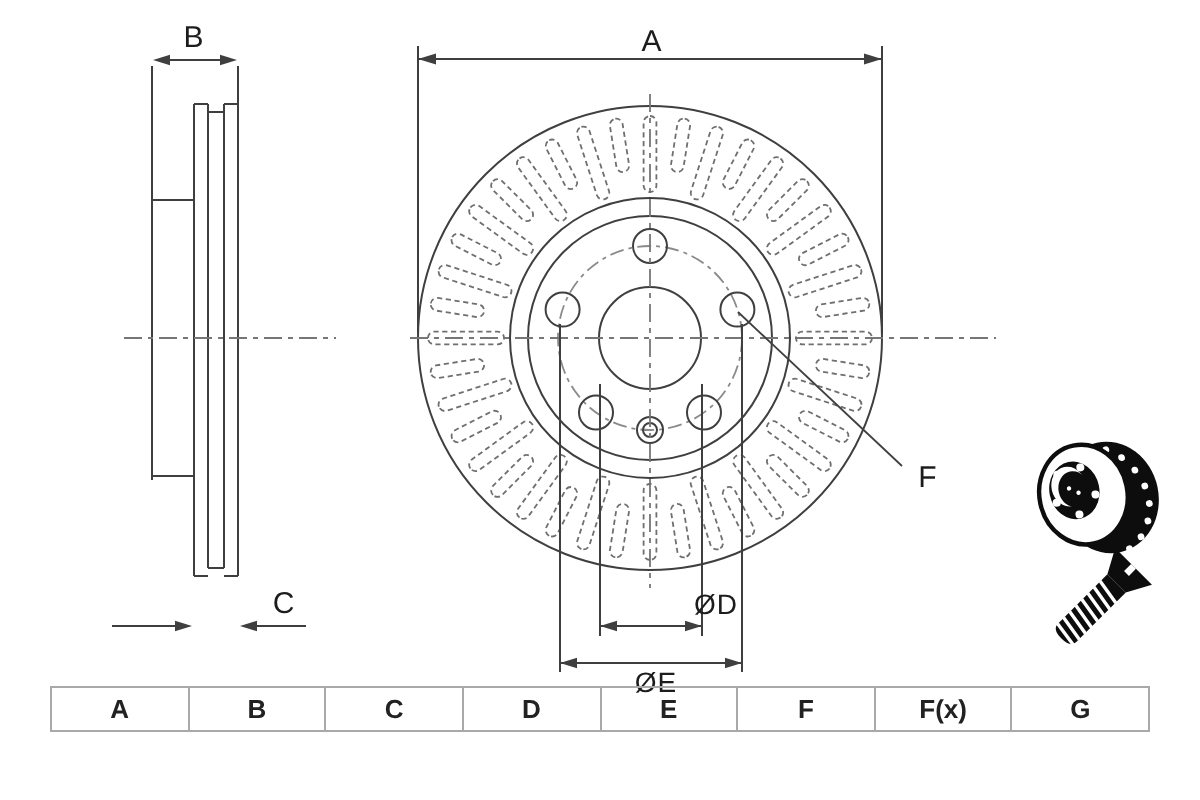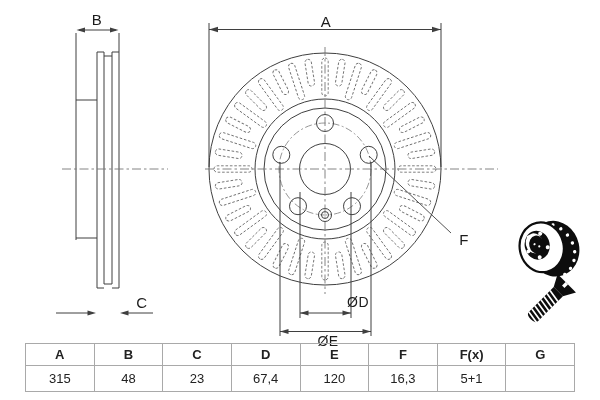--- a/index.html
+++ b/index.html
@@ -217,25 +217,15 @@
         <tr class="hdr">
       <td>A</td>
       <td>B</td>
       <td>C</td>
       <td>D</td>
       <td>E</td>
       <td>F</td>
       <td>F(x)</td>
       <td>G</td>
     </tr>
-    <tr class="val">
-      <td>315</td>
-      <td>48</td>
-      <td>23</td>
-      <td>67,4</td>
-      <td>120</td>
-      <td>16,3</td>
-      <td>5+1</td>
-      <td></td>
-    </tr>
   </tbody>
     </table>
 </div>
 
 </body></html>

